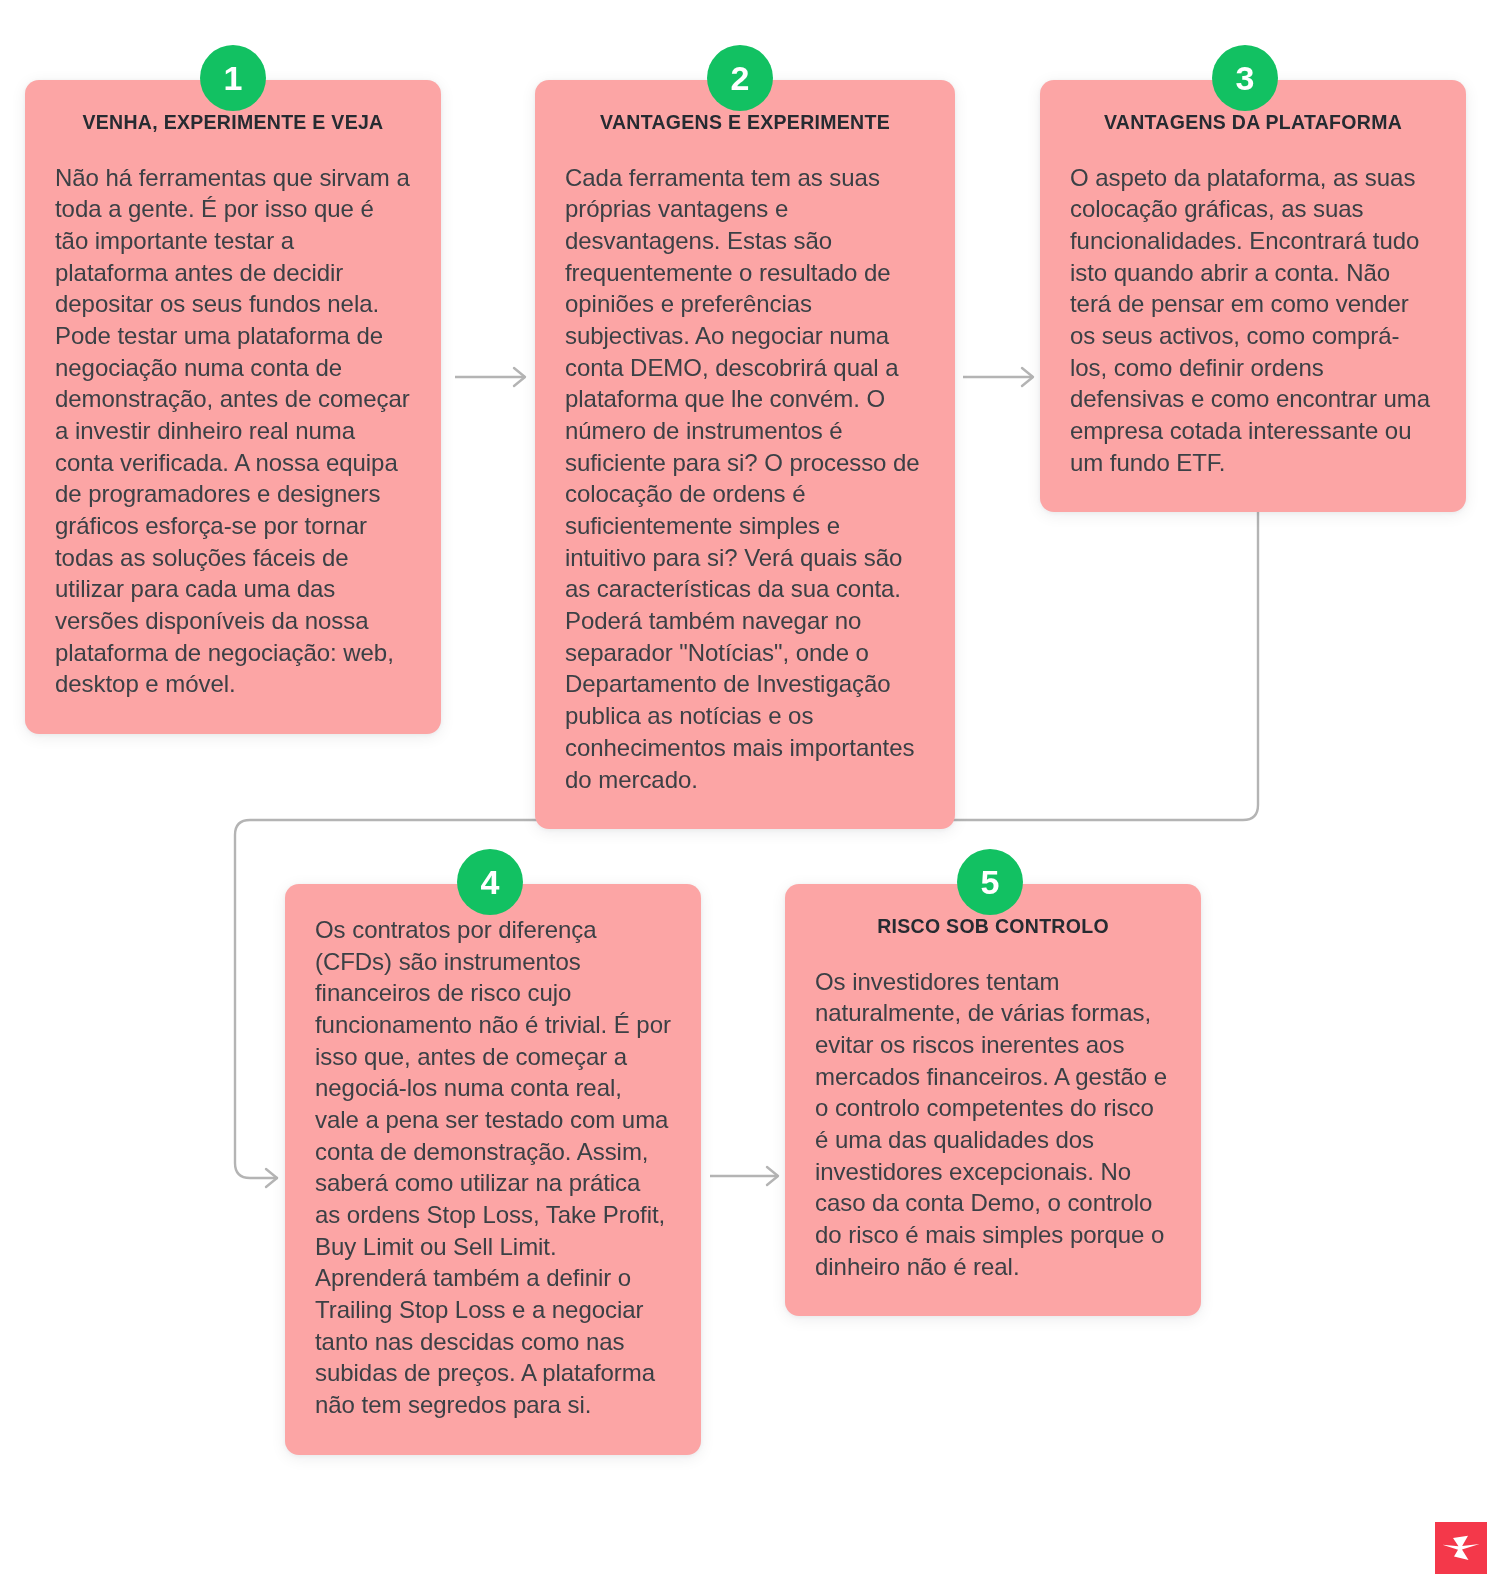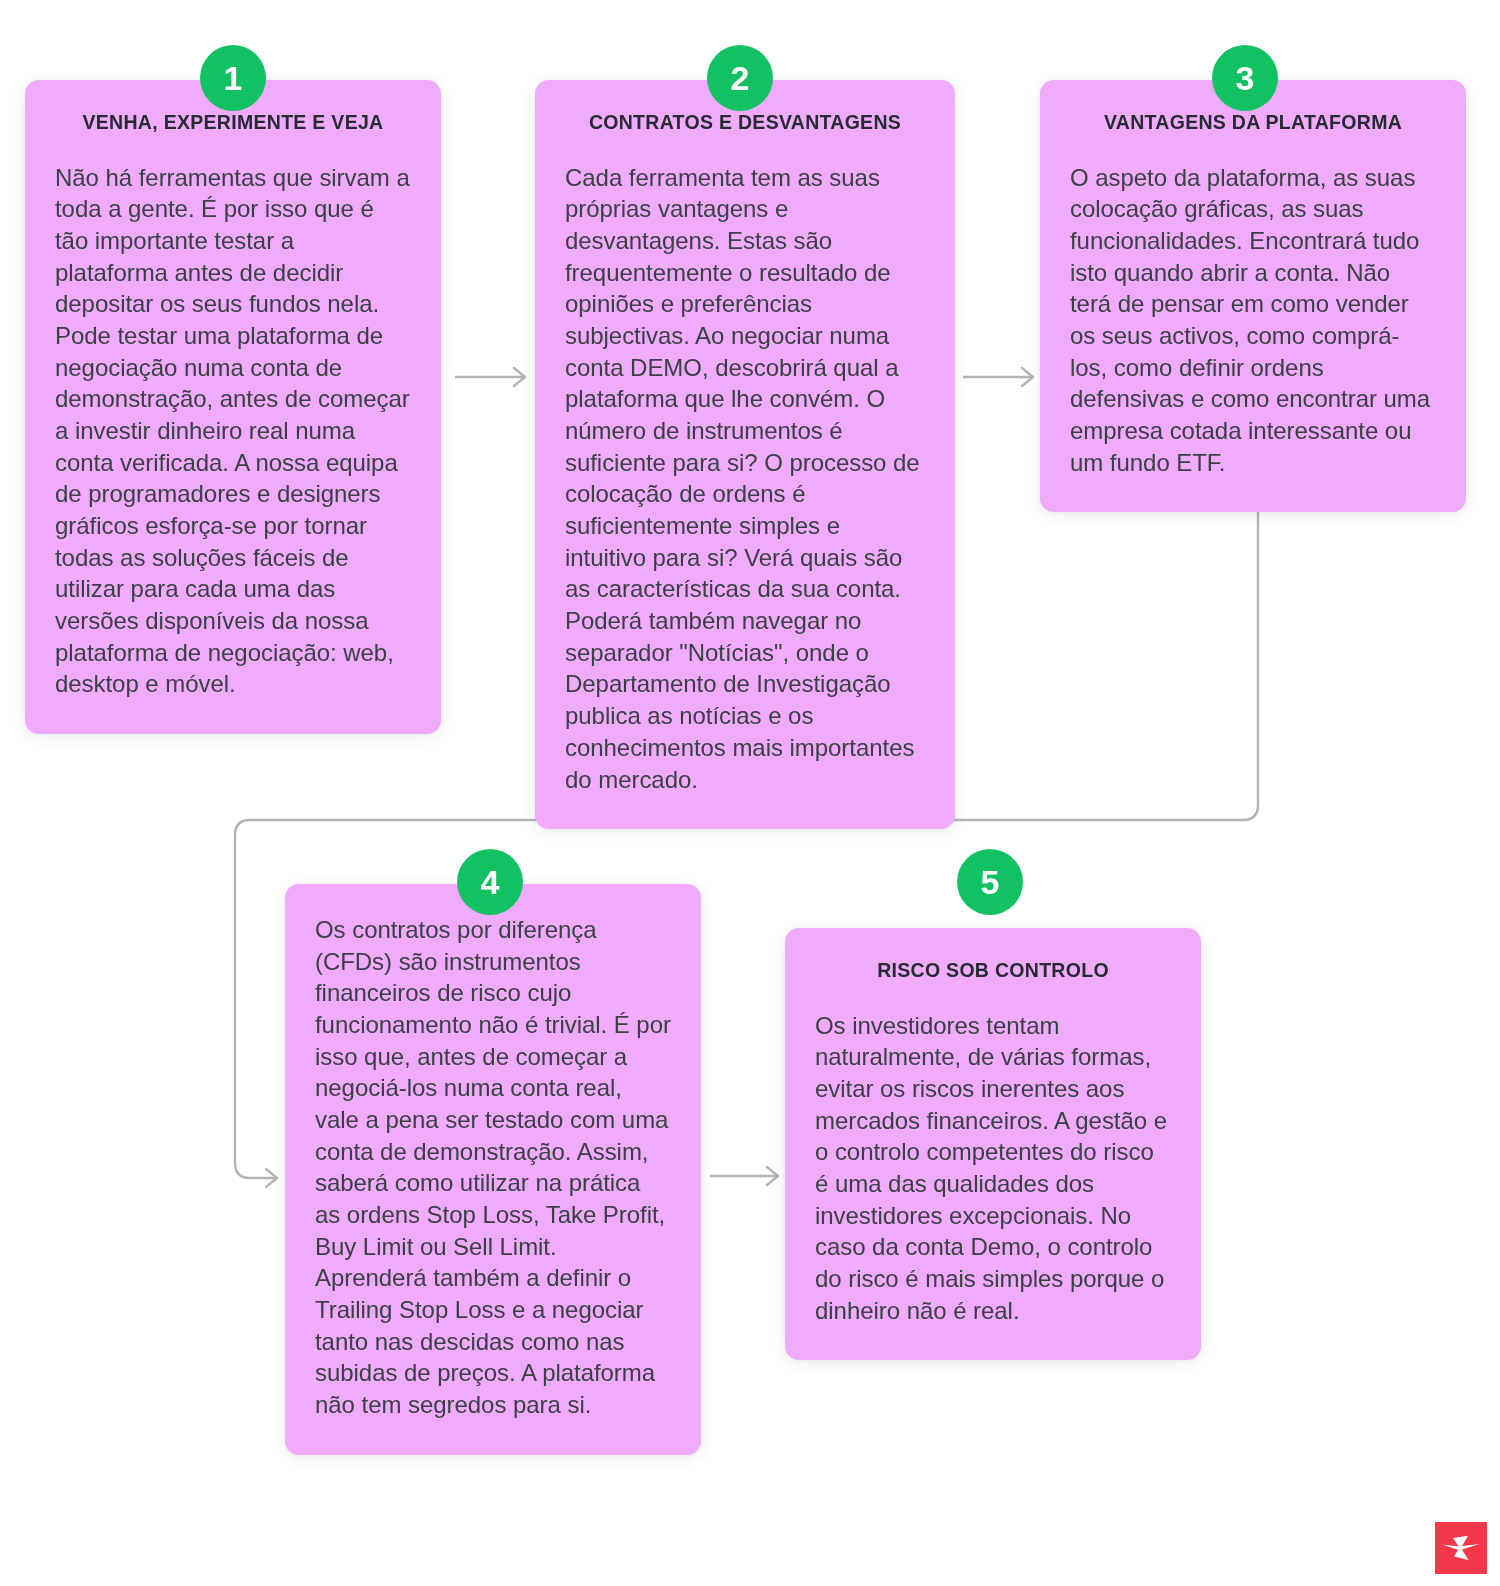--- a/index.html
+++ b/index.html
@@ -27,21 +27,21 @@
     left: 0; top: 0;
     width: 1500px; height: 1586px;
     z-index: 1;
     pointer-events: none;
   }
 
   
   .card {
     position: absolute;
     z-index: 2;
-    background: #f0abfc;
+    background: #fca5a5;
     border-radius: 14px;
     box-shadow: 0 3px 16px rgba(17,24,39,0.075),
                 0 1px 4px rgba(17,24,39,0.05);
     box-sizing: border-box;
     padding: 30px 30px 34px 30px;
   }
 
   .card-title {
     font-size: 19.5px;
     font-weight: 700;
@@ -75,21 +75,21 @@
     align-items: center;
     justify-content: center;
     line-height: 1;
   }
 
   
   #card-1 { left: 25px;   top: 80px;   width: 416px; }
   #card-2 { left: 535px;  top: 80px;   width: 420px; }
   #card-3 { left: 1040px; top: 80px;   width: 426px; }
   #card-4 { left: 285px;  top: 884px;  width: 416px; }
-  #card-5 { left: 785px;  top: 928px;  width: 416px; }
+  #card-5 { left: 785px;  top: 884px;  width: 416px; }
 
   #badge-1 { left: 200px;  top: 45px; }
   #badge-2 { left: 707px;  top: 45px; }
   #badge-3 { left: 1212px; top: 45px; }
   #badge-4 { left: 457px;  top: 849px; }
   #badge-5 { left: 957px;  top: 849px; }
 
   
   .logo {
     position: absolute;
@@ -139,21 +139,21 @@
       <polyline points="767,1167 778,1176 767,1185" fill="none" stroke="#b4b4b4" stroke-width="2.4" stroke-linecap="round" stroke-linejoin="round"></polyline>
     </g>
   </svg>
 
   <div class="card" id="card-1">
     <h3 class="card-title">VENHA, EXPERIMENTE E VEJA</h3>
     <p class="card-body">Não há ferramentas que sirvam a toda a gente. É por isso que é tão importante testar a plataforma antes de decidir depositar os seus fundos nela. Pode testar uma plataforma de negociação numa conta de demonstração, antes de começar a investir dinheiro real numa conta verificada. A nossa equipa de programadores e designers gráficos esforça-se por tornar todas as soluções fáceis de utilizar para cada uma das versões disponíveis da nossa plataforma de negociação: web, desktop e móvel.</p>
   </div>
 
   <div class="card" id="card-2">
-    <h3 class="card-title">CONTRATOS E DESVANTAGENS</h3>
+    <h3 class="card-title">VANTAGENS E EXPERIMENTE</h3>
     <p class="card-body">Cada ferramenta tem as suas próprias vantagens e desvantagens. Estas são frequentemente o resultado de opiniões e preferências subjectivas. Ao negociar numa conta DEMO, descobrirá qual a plataforma que lhe convém. O número de instrumentos é suficiente para si? O processo de colocação de ordens é suficientemente simples e intuitivo para si? Verá quais são as características da sua conta. Poderá também navegar no separador "Notícias", onde o Departamento de Investigação publica as notícias e os conhecimentos mais importantes do mercado.</p>
   </div>
 
   <div class="card" id="card-3">
     <h3 class="card-title">VANTAGENS DA PLATAFORMA</h3>
     <p class="card-body">O aspeto da plataforma, as suas colocação gráficas, as suas funcionalidades. Encontrará tudo isto quando abrir a conta. Não terá de pensar em como vender os seus activos, como comprá-los, como definir ordens defensivas e como encontrar uma empresa cotada interessante ou um fundo ETF.</p>
   </div>
 
   <div class="card" id="card-4">
     <p class="card-body">Os contratos por diferença (CFDs) são instrumentos financeiros de risco cujo funcionamento não é trivial. É por isso que, antes de começar a negociá-los numa conta real, vale a pena ser testado com uma conta de demonstração. Assim, saberá como utilizar na prática as ordens Stop Loss, Take Profit, Buy Limit ou Sell Limit. Aprenderá também a definir o Trailing Stop Loss e a negociar tanto nas descidas como nas subidas de preços. A plataforma não tem segredos para si.</p>

